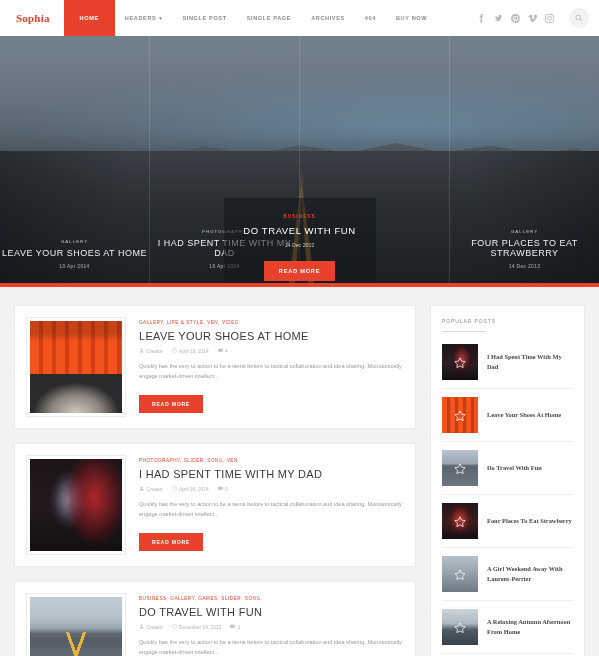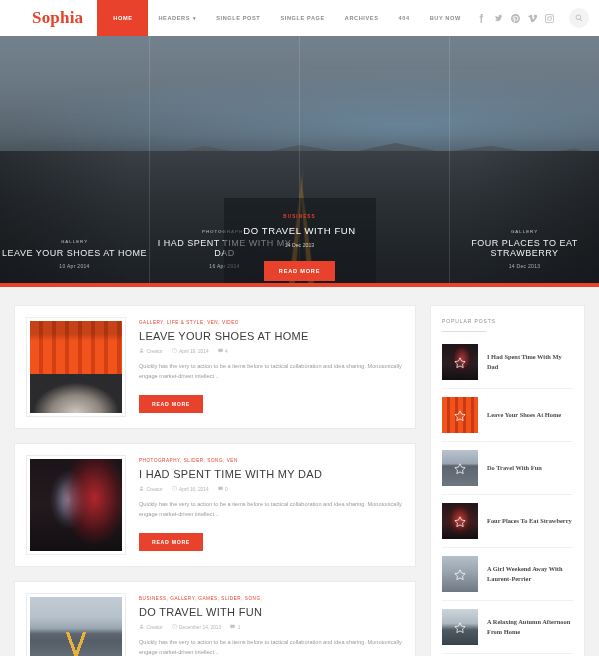--- a/index.html
+++ b/index.html
@@ -11,23 +11,23 @@
   }
 
   
   .header {
     height: 36px; background: #ffffff;
     display: flex; align-items: stretch;
     position: relative; z-index: 30;
   }
   .brand {
     display: flex; align-items: center;
-    padding: 0 14px 0 32px;
+    padding: 0 14px 0 16px;
     font-family: "Liberation Serif", serif;
-    font-size: 17px; font-weight: 700;
+    font-size: 11px; font-weight: 700;
     color: #e8412c; letter-spacing: .2px;
   }
   .nav { display: flex; align-items: stretch; }
   .nav-item {
     display: flex; align-items: center;
     padding: 0 10px;
     font-size: 5.6px; font-weight: 700;
     letter-spacing: .6px; color: #8c8c8c;
     text-transform: uppercase; white-space: nowrap;
     cursor: pointer;

